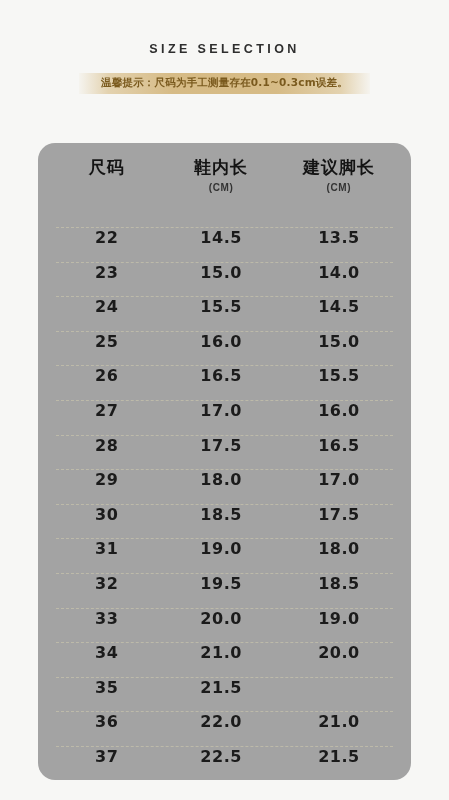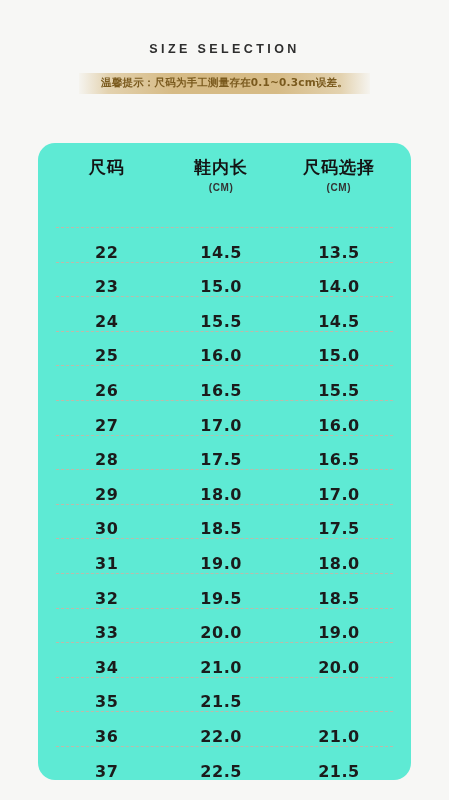--- a/index.html
+++ b/index.html
@@ -68,35 +68,35 @@
     font-family: "DejaVu Sans", "Liberation Sans", sans-serif;
   }
 
   
   .card {
     position: absolute;
     left: 38px;
     top: 143px;
     width: 373px;
     height: 637px;
-    background: #5eead4;
+    background: #a3a3a3;
     border-radius: 17px;
     box-sizing: border-box;
     overflow: hidden;
   }
 
   .table {
     width: 100%;
     padding: 0 17px;
     box-sizing: border-box;
   }
 
   .row {
     display: flex;
-    align-items: flex-end;
+    align-items: flex-start;
     box-sizing: border-box;
   }
 
   .head-row {
     height: 84px;
     align-items: flex-start;
     padding-top: 13px;
   }
 
   .cell {
@@ -159,21 +159,21 @@
 
       <div class="row head-row">
         <div class="cell c-size">
           <div class="head-main">尺码</div>
         </div>
         <div class="cell c-inner">
           <div class="head-main">鞋内长</div>
           <div class="head-unit">(CM)</div>
         </div>
         <div class="cell c-foot">
-          <div class="head-main">尺码选择</div>
+          <div class="head-main">建议脚长</div>
           <div class="head-unit">(CM)</div>
         </div>
       </div>
 
       <div class="divider"></div>
 
       <div id="rows-container">
           <div class="row data-row">
             <div class="cell c-size data-cell">22</div>
             <div class="cell c-inner data-cell">14.5</div>

